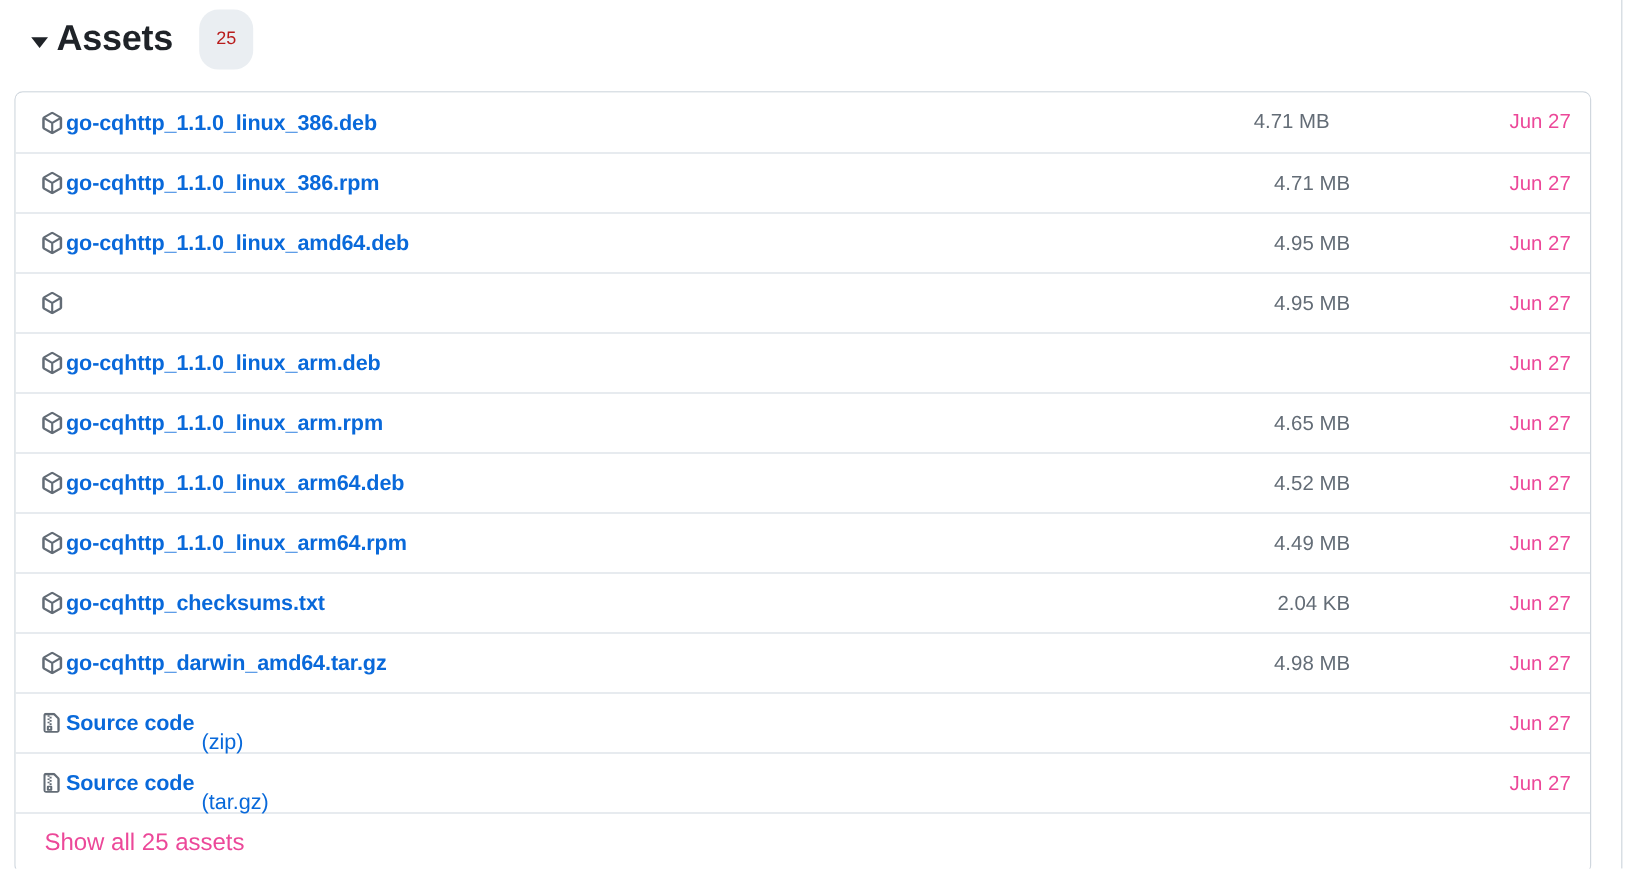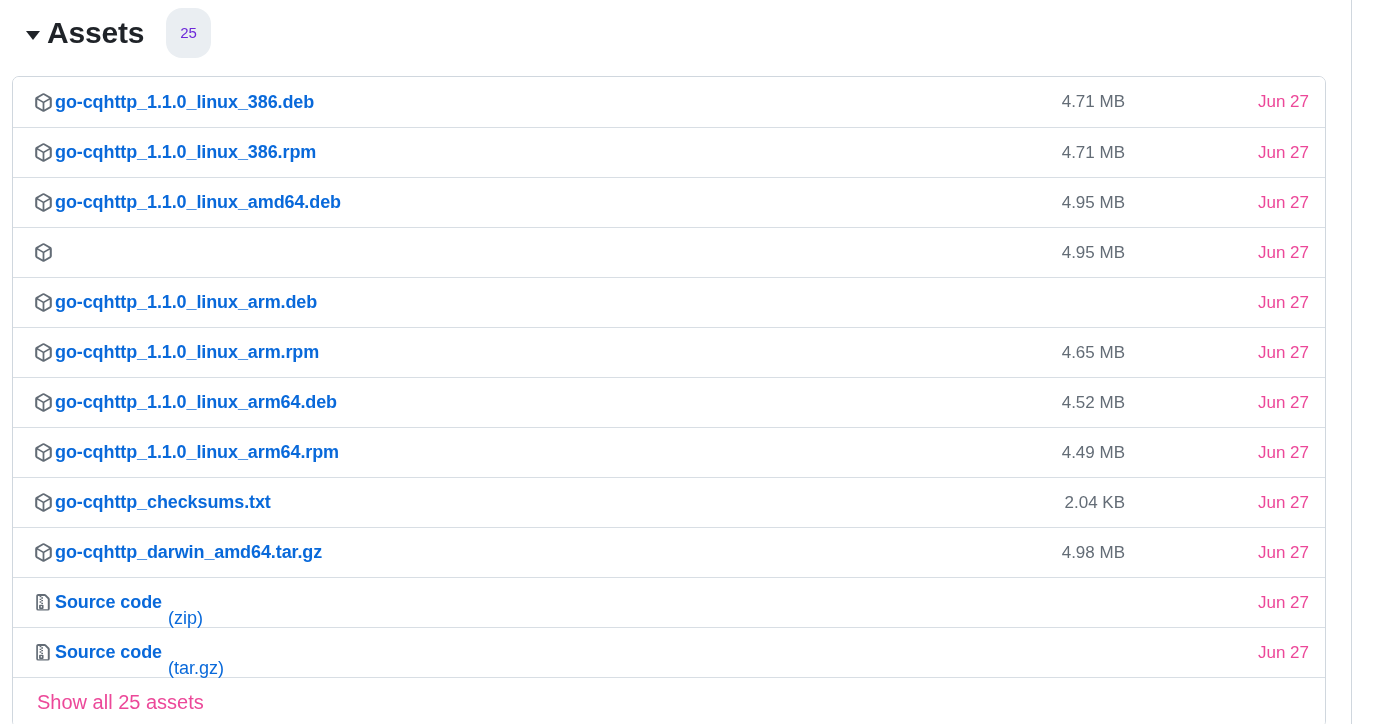--- a/index.html
+++ b/index.html
@@ -54,21 +54,21 @@
     font-size: 30px;
     font-weight: 600;
     color: #1f2328;
     letter-spacing: -0.2px;
     line-height: 38px;
     white-space: nowrap;
   }
   .assets-count-badge {
     margin-left: 22px;
     background: #eaeef2;
-    color: #6d28d9;
+    color: #b91c1c;
     font-size: 15px;
     font-weight: 500;
     border-radius: 16px;
     padding: 16px 14px;
     line-height: 18px;
     white-space: nowrap;
   }
 
   
   .assets-box {
@@ -83,21 +83,21 @@
   }
 
   .asset-row {
     display: flex;
     align-items: center;
     height: 50px;
     border-top: 1px solid #d8dee4;
     padding: 0 16px 0 20px;
     background: #ffffff;
   }
-  .asset-row:first-child { border-top: none; }
+  .asset-row:first-child { border-top: none; gap: 17px; }
 
   .asset-name-cell {
     display: flex;
     align-items: center;
     flex: 1 1 auto;
     min-width: 0;
     overflow: hidden;
   }
 
   .asset-icon {

